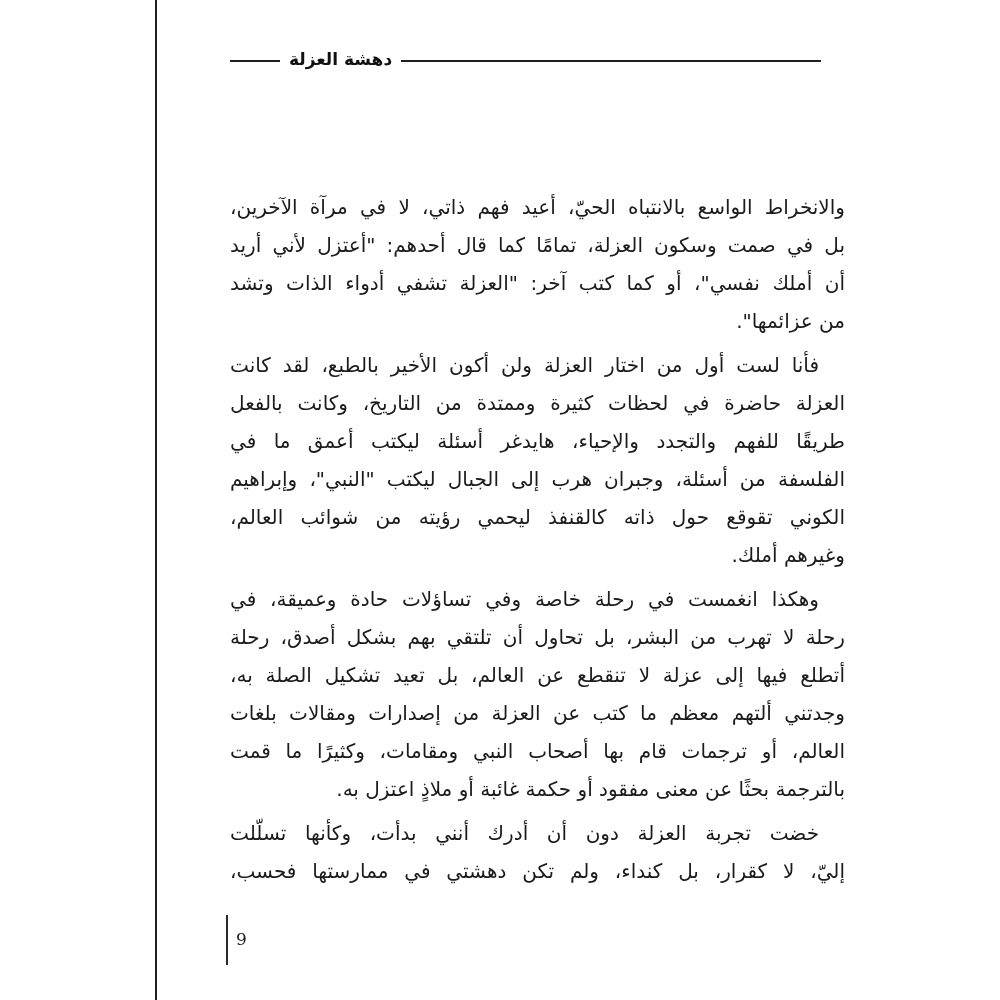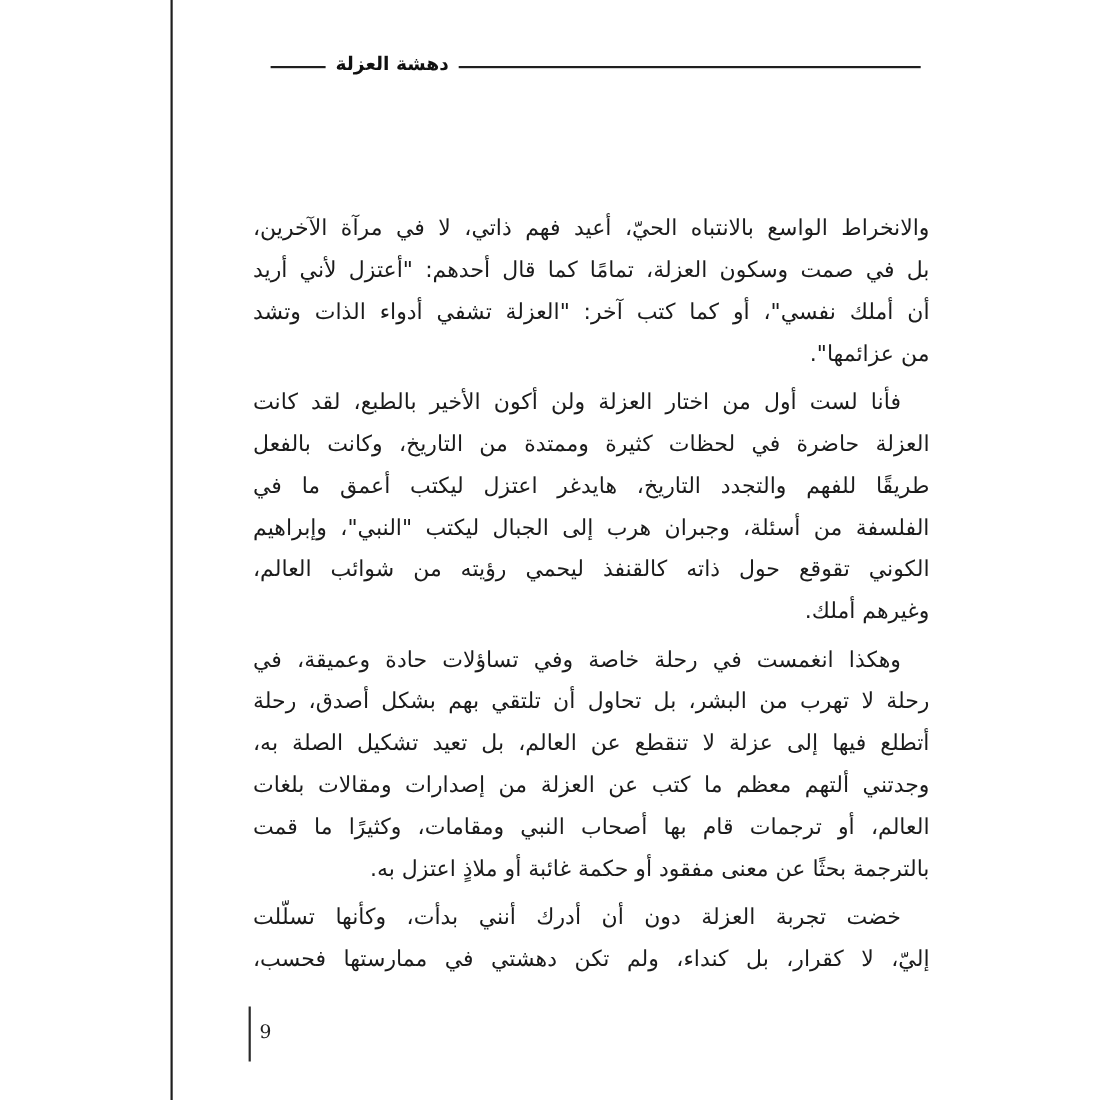--- a/index.html
+++ b/index.html
@@ -21,21 +21,21 @@
     top: 0;
     width: 2px;
     height: 1000px;
     background: #1f1f1f;
   }
 
   
   .page-header {
     position: absolute;
     top: 51px;
-    left: 246px;
+    left: 230px;
     width: 591px;
     display: flex;
     direction: rtl;
     align-items: center;
     gap: 9px;
   }
   .rule {
     height: 2px;
     background: #1f1f1f;
   }
@@ -109,21 +109,21 @@
     <div class="paragraph">
       <div class="line">والانخراط الواسع بالانتباه الحيّ، أعيد فهم ذاتي، لا في مرآة الآخرين،</div>
       <div class="line">بل في صمت وسكون العزلة، تمامًا كما قال أحدهم: "أعتزل لأني أريد</div>
       <div class="line">أن أملك نفسي"، أو كما كتب آخر: "العزلة تشفي أدواء الذات وتشد</div>
       <div class="line end">من عزائمها".</div>
     </div>
 
     <div class="paragraph">
       <div class="line indent">فأنا لست أول من اختار العزلة ولن أكون الأخير بالطبع، لقد كانت</div>
       <div class="line">العزلة حاضرة في لحظات كثيرة وممتدة من التاريخ، وكانت بالفعل</div>
-      <div class="line">طريقًا للفهم والتجدد التاريخ، هايدغر اعتزل ليكتب أعمق ما في</div>
+      <div class="line">طريقًا للفهم والتجدد والإحياء، هايدغر أسئلة ليكتب أعمق ما في</div>
       <div class="line">الفلسفة من أسئلة، وجبران هرب إلى الجبال ليكتب "النبي"، وإبراهيم</div>
       <div class="line">الكوني تقوقع حول ذاته كالقنفذ ليحمي رؤيته من شوائب العالم،</div>
       <div class="line end">وغيرهم أملك.</div>
     </div>
 
     <div class="paragraph">
       <div class="line indent">وهكذا انغمست في رحلة خاصة وفي تساؤلات حادة وعميقة، في</div>
       <div class="line">رحلة لا تهرب من البشر، بل تحاول أن تلتقي بهم بشكل أصدق، رحلة</div>
       <div class="line">أتطلع فيها إلى عزلة لا تنقطع عن العالم، بل تعيد تشكيل الصلة به،</div>
       <div class="line">وجدتني ألتهم معظم ما كتب عن العزلة من إصدارات ومقالات بلغات</div>

